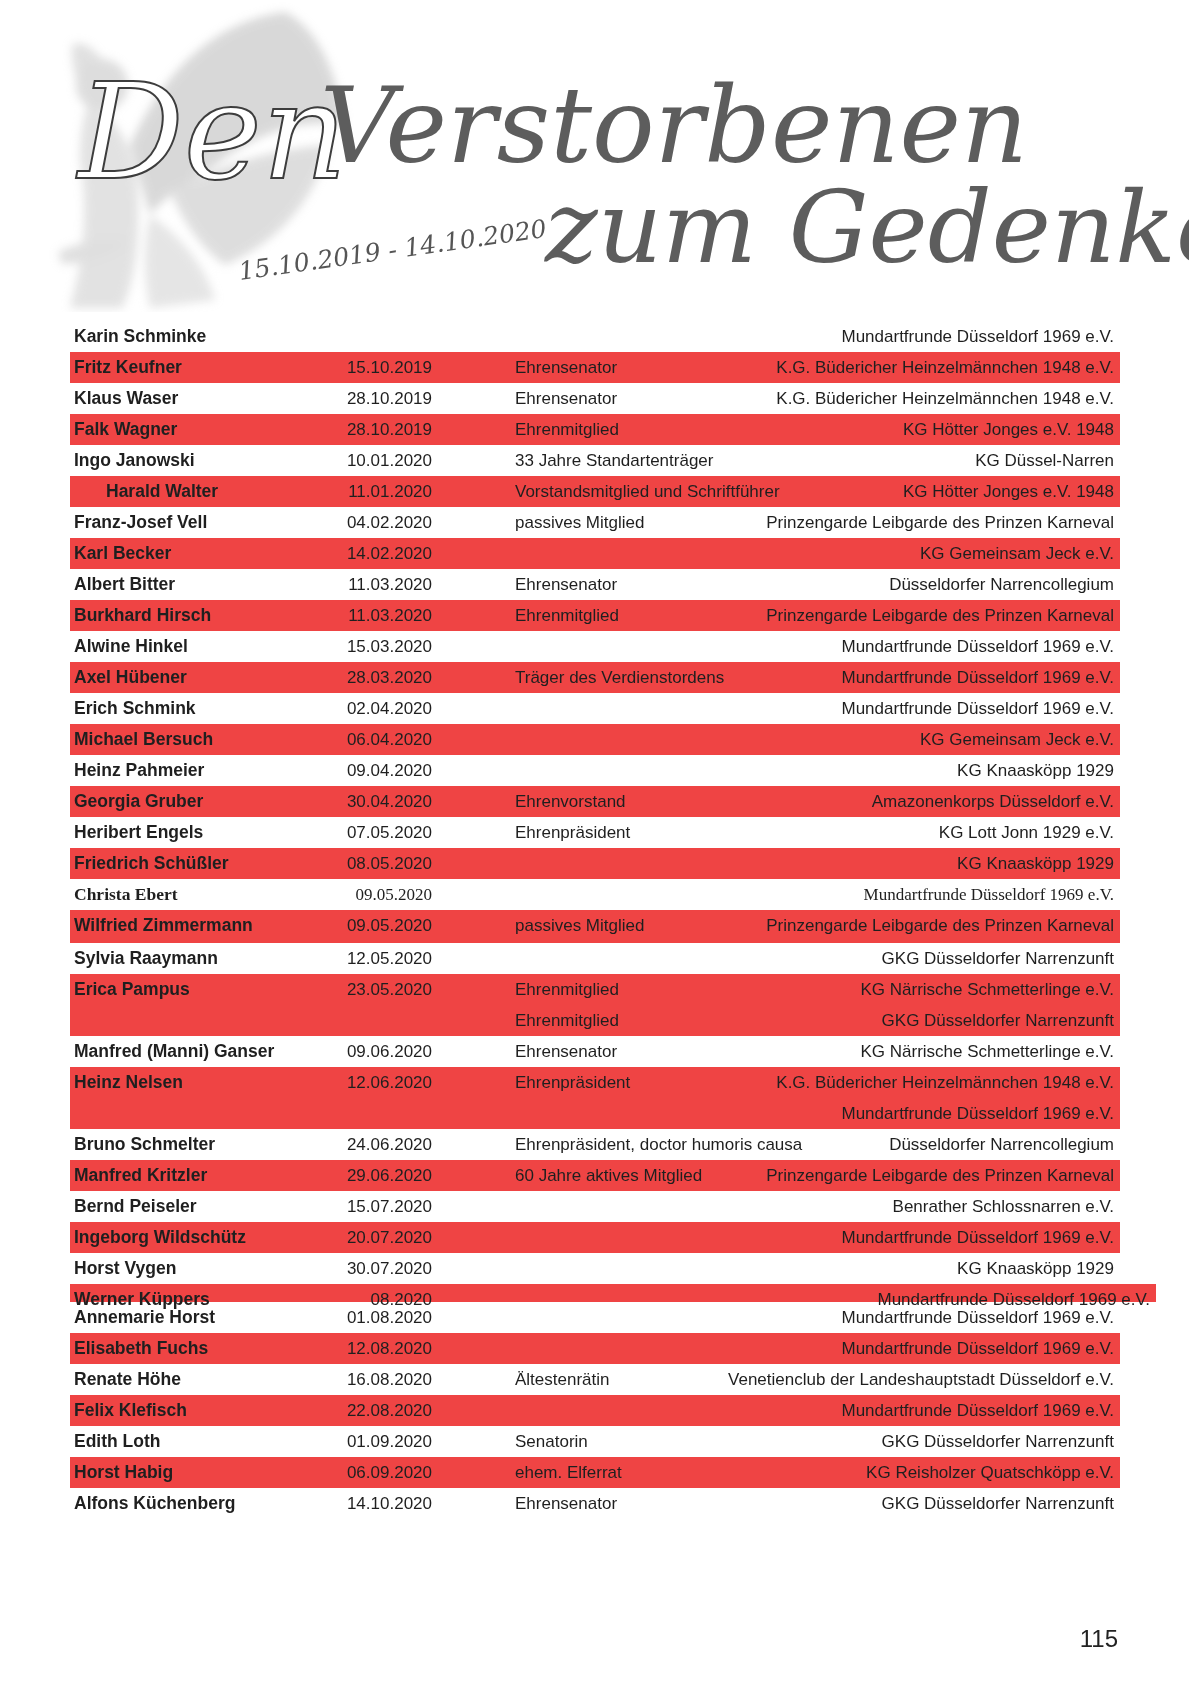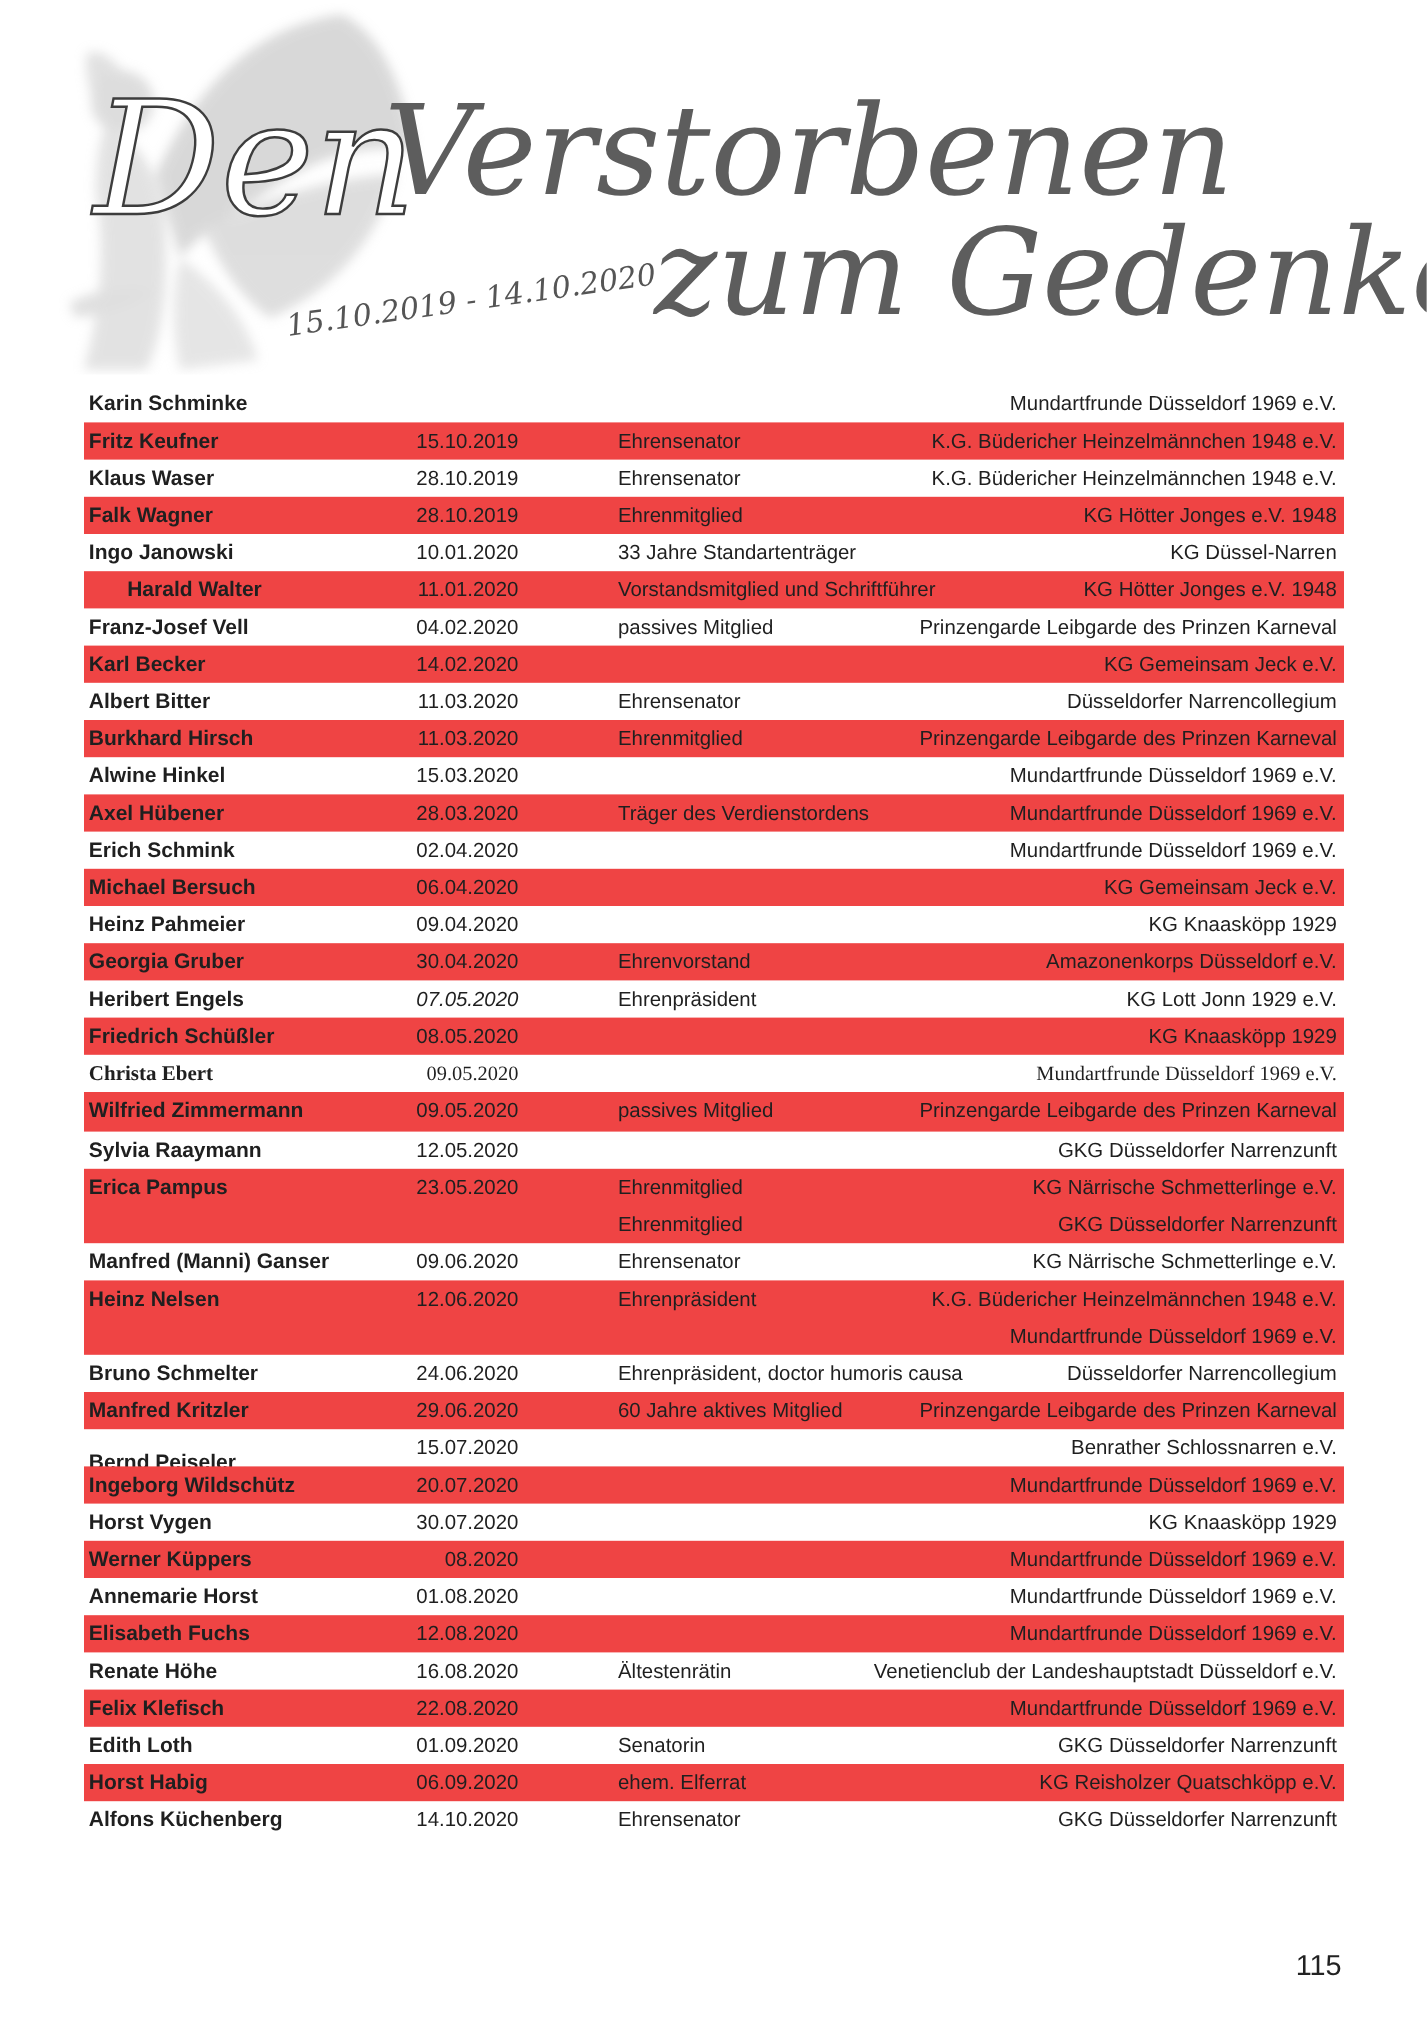--- a/index.html
+++ b/index.html
@@ -178,21 +178,21 @@
         <span class="cell c-club" style="top: 0px;">KG Knaasköpp 1929</span>
       </div>
       <div class="row shaded" style="height: 31px;">
         <span class="cell c-name" style="top: 0px;">Georgia Gruber</span>
         <span class="cell c-date" style="top: 0px;">30.04.2020</span>
         <span class="cell c-honor" style="top: 0px;">Ehrenvorstand</span>
         <span class="cell c-club" style="top: 0px;">Amazonenkorps Düsseldorf e.V.</span>
       </div>
       <div class="row" style="height: 31px;">
         <span class="cell c-name" style="top: 0px;">Heribert Engels</span>
-        <span class="cell c-date" style="top: 0px; font-style: italic;">07.05.2020</span>
+        <span class="cell c-date" style="top: 0px;">07.05.2020</span>
         <span class="cell c-honor" style="top: 0px;">Ehrenpräsident</span>
         <span class="cell c-club" style="top: 0px;">KG Lott Jonn 1929 e.V.</span>
       </div>
       <div class="row shaded" style="height: 31px;">
         <span class="cell c-name" style="top: 0px;">Friedrich Schüßler</span>
         <span class="cell c-date" style="top: 0px;">08.05.2020</span>
         <span class="cell c-honor" style="top: 0px;"></span>
         <span class="cell c-club" style="top: 0px;">KG Knaasköpp 1929</span>
       </div>
       <div class="row" style="height: 31px; font-family: Liberation Serif, serif;">
@@ -241,38 +241,38 @@
         <span class="cell c-honor" style="top: 0px;">Ehrenpräsident, doctor humoris causa</span>
         <span class="cell c-club" style="top: 0px;">Düsseldorfer Narrencollegium</span>
       </div>
       <div class="row shaded" style="height: 31px;">
         <span class="cell c-name" style="top: 0px;">Manfred Kritzler</span>
         <span class="cell c-date" style="top: 0px;">29.06.2020</span>
         <span class="cell c-honor" style="top: 0px;">60 Jahre aktives Mitglied</span>
         <span class="cell c-club" style="top: 0px;">Prinzengarde Leibgarde des Prinzen Karneval</span>
       </div>
       <div class="row" style="height: 31px;">
-        <span class="cell c-name" style="top: 12px;">Bernd Peiseler</span>
+        <span class="cell c-name" style="top: 0px;">Bernd Peiseler</span>
         <span class="cell c-date" style="top: 0px;">15.07.2020</span>
         <span class="cell c-honor" style="top: 0px;"></span>
         <span class="cell c-club" style="top: 0px;">Benrather Schlossnarren e.V.</span>
       </div>
       <div class="row shaded" style="height: 31px;">
         <span class="cell c-name" style="top: 0px;">Ingeborg Wildschütz</span>
         <span class="cell c-date" style="top: 0px;">20.07.2020</span>
         <span class="cell c-honor" style="top: 0px;"></span>
         <span class="cell c-club" style="top: 0px;">Mundartfrunde Düsseldorf 1969 e.V.</span>
       </div>
       <div class="row" style="height: 31px;">
         <span class="cell c-name" style="top: 0px;">Horst Vygen</span>
         <span class="cell c-date" style="top: 0px;">30.07.2020</span>
         <span class="cell c-honor" style="top: 0px;"></span>
         <span class="cell c-club" style="top: 0px;">KG Knaasköpp 1929</span>
       </div>
-      <div class="row shaded" style="height: 31px;">
+      <div class="row shaded" style="height: 18px; padding-left: 36px;">
         <span class="cell c-name" style="top: 0px;">Werner Küppers</span>
         <span class="cell c-date" style="top: 0px;">08.2020</span>
         <span class="cell c-honor" style="top: 0px;"></span>
         <span class="cell c-club" style="top: 0px;">Mundartfrunde Düsseldorf 1969 e.V.</span>
       </div>
       <div class="row" style="height: 31px;">
         <span class="cell c-name" style="top: 0px;">Annemarie Horst</span>
         <span class="cell c-date" style="top: 0px;">01.08.2020</span>
         <span class="cell c-honor" style="top: 0px;"></span>
         <span class="cell c-club" style="top: 0px;">Mundartfrunde Düsseldorf 1969 e.V.</span>

